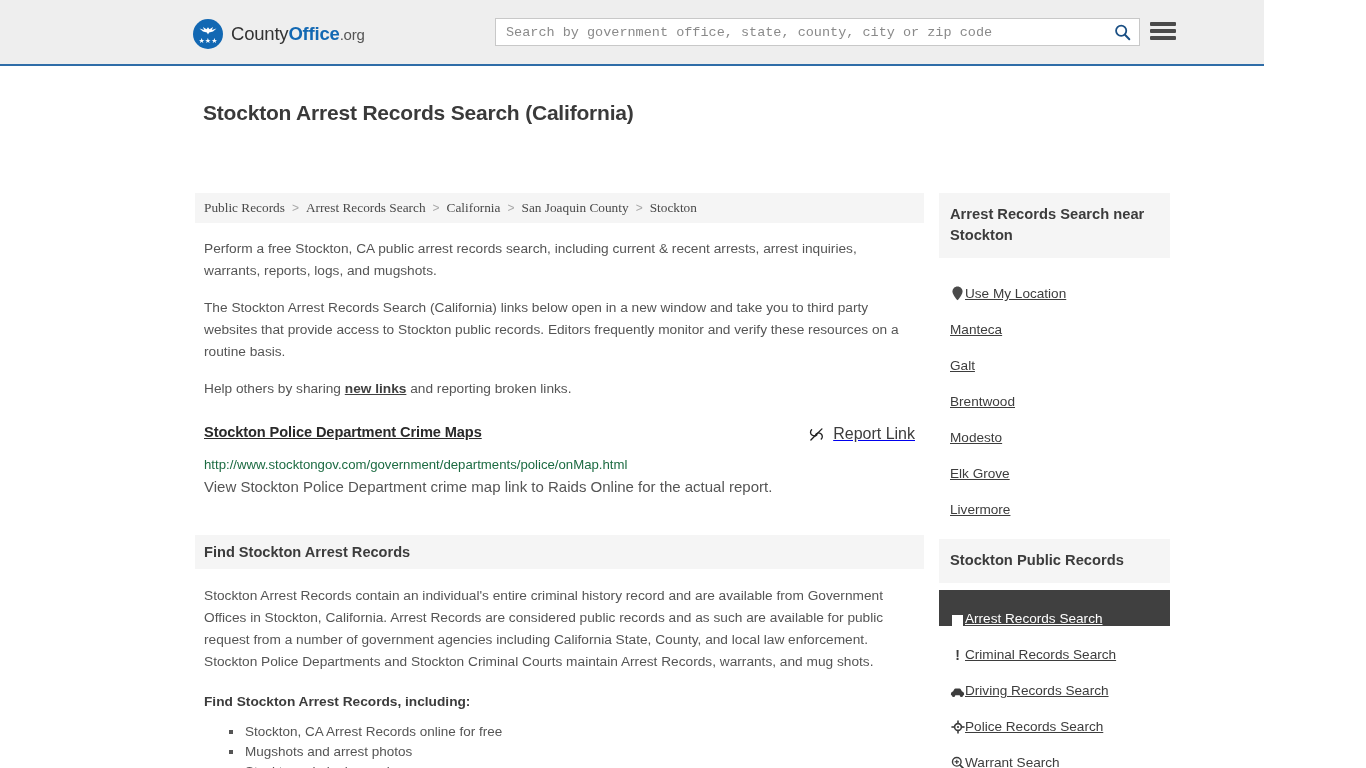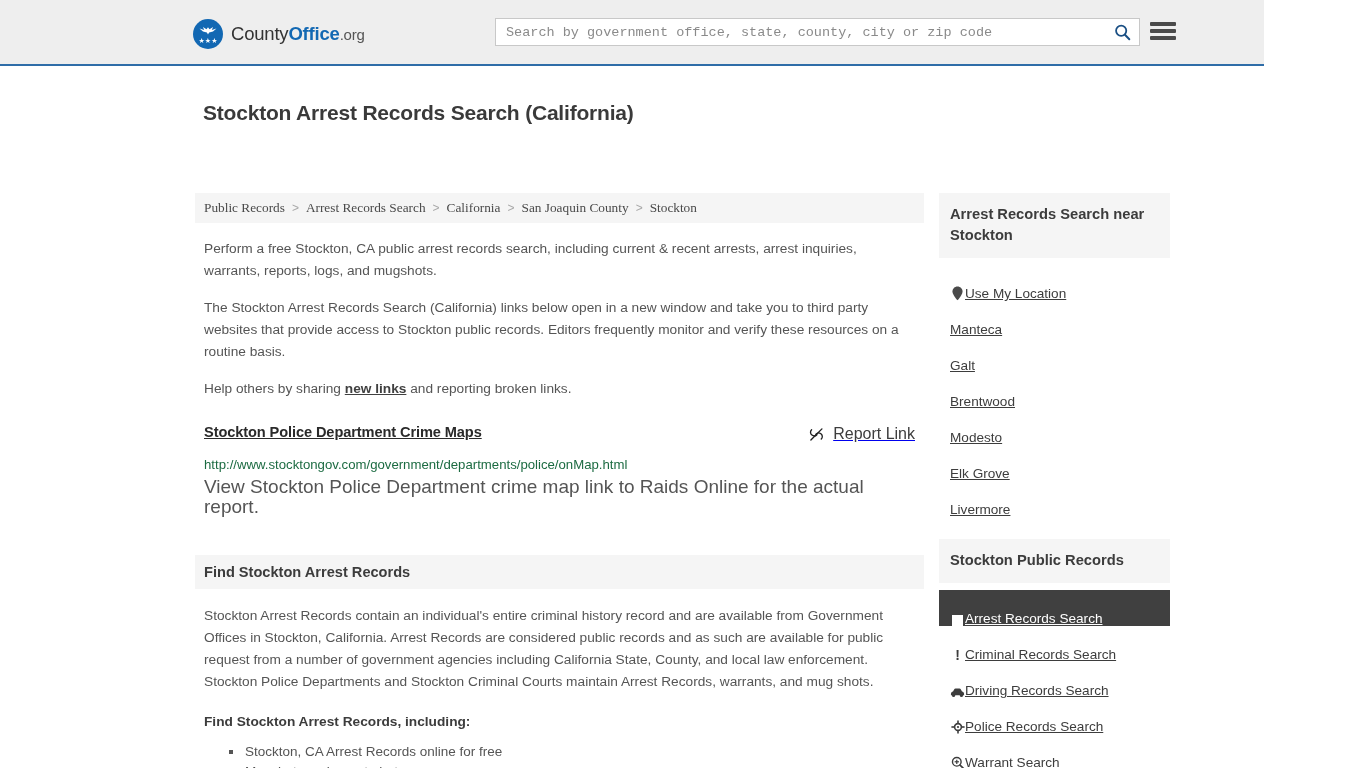--- a/index.html
+++ b/index.html
@@ -178,21 +178,21 @@
     font-size: 16px; color: #3d3d3d;
   }
   #result-url {
     margin-top: 14px;
     font-size: 13.2px;
     color: #1c6b42;
     word-break: break-all;
   }
   #result-desc {
     margin-top: 5px;
-    font-size: 19px;
+    font-size: 15px;
     color: #555555;
     line-height: 20px;
   }
 
   
   .panel-head {
     background: #f5f5f5;
     height: 34px;
     display: flex; align-items: center;
     padding: 0 9px;

